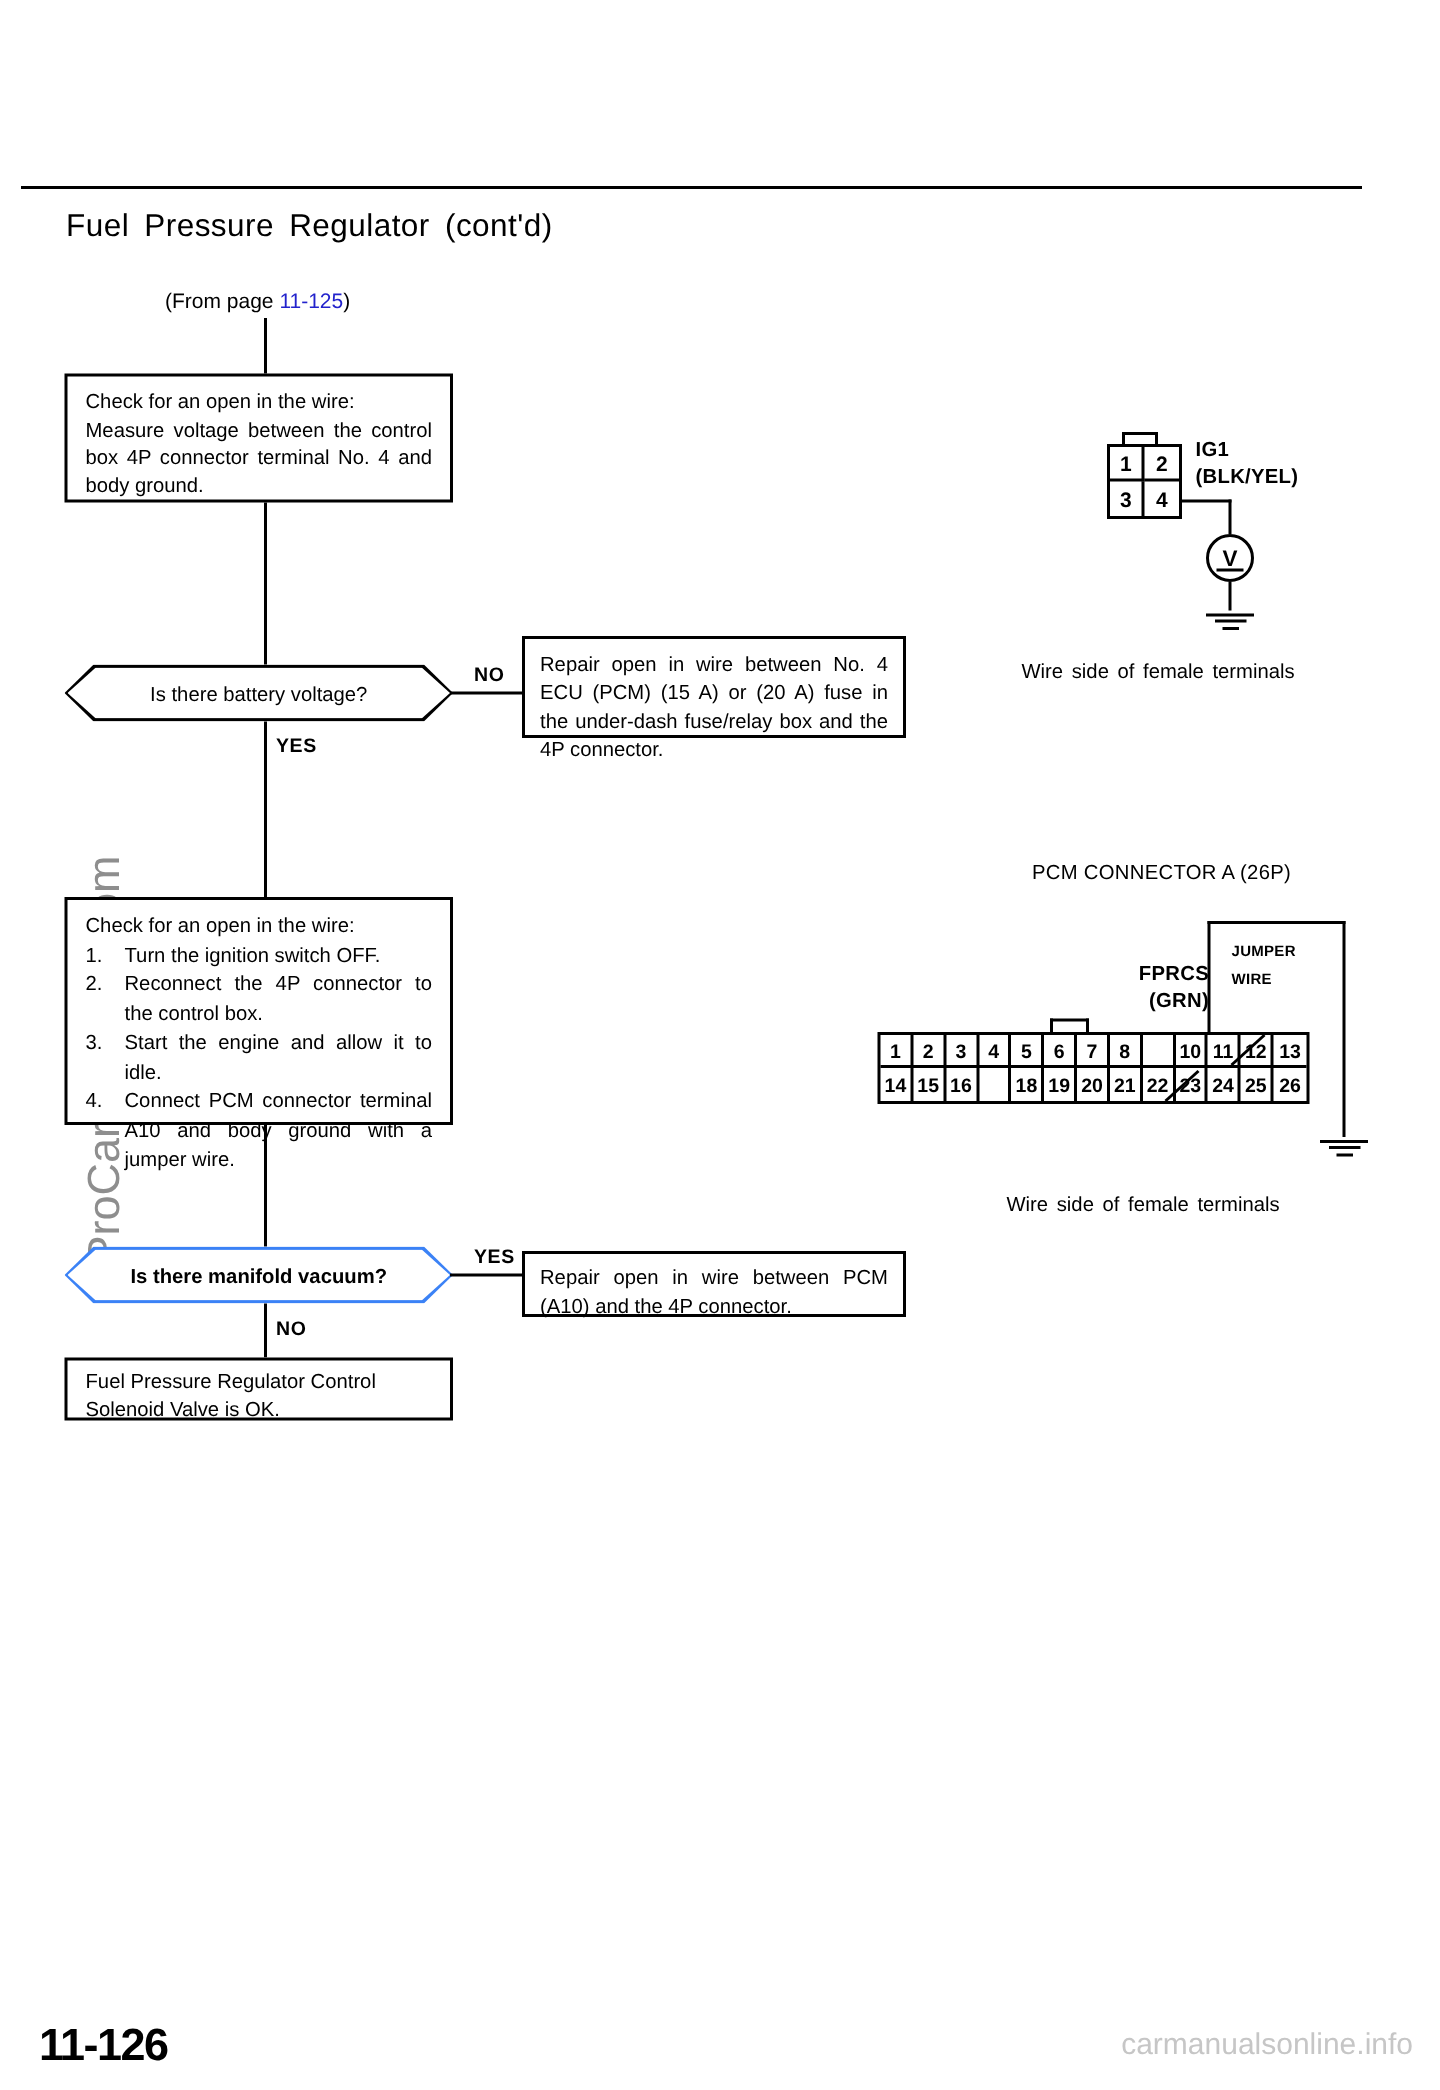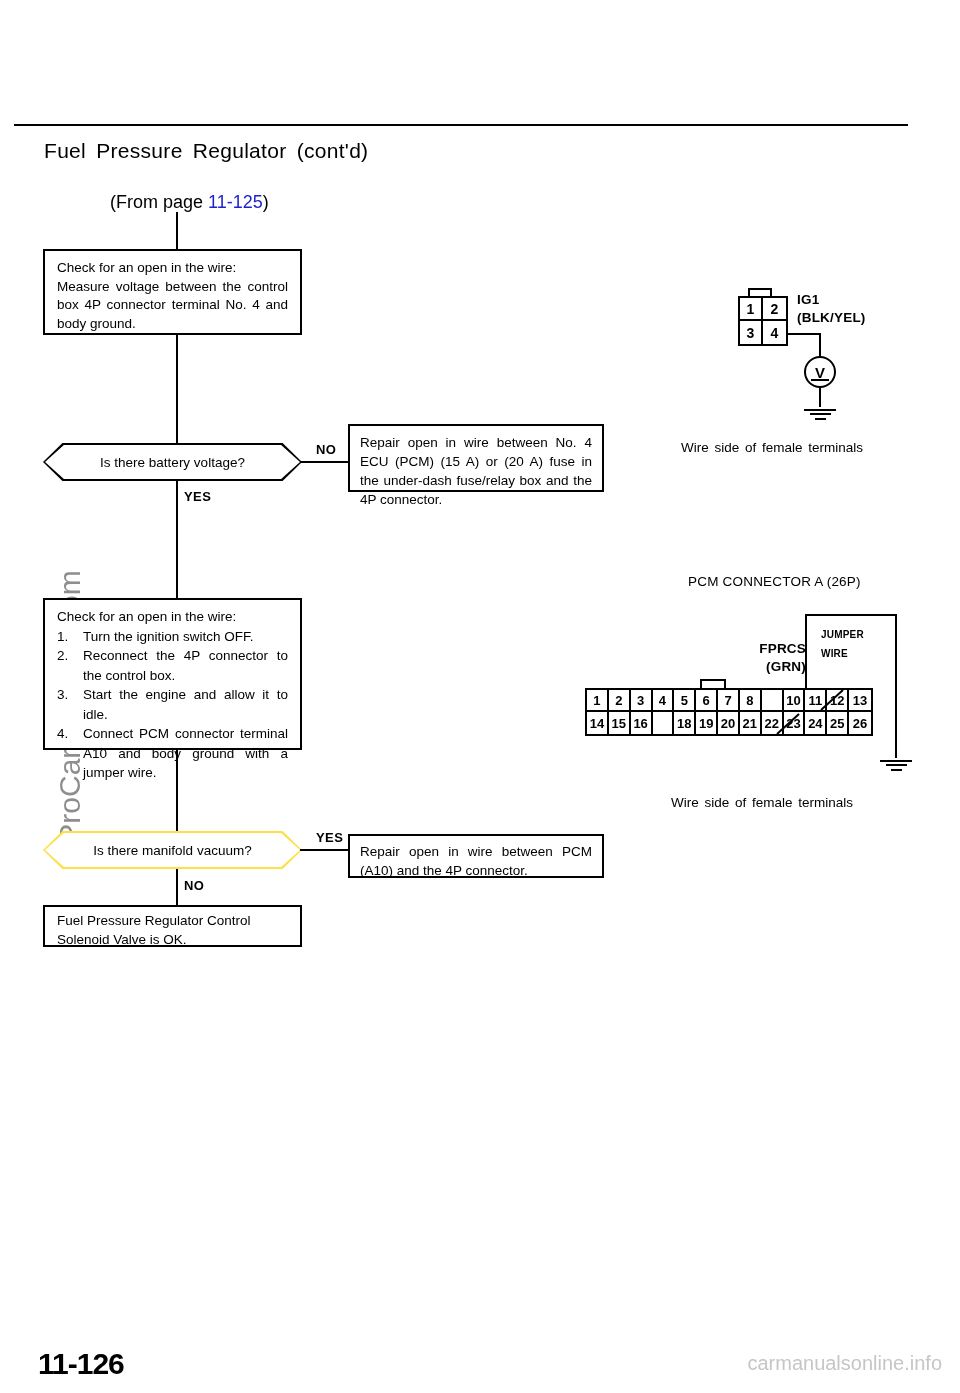--- a/index.html
+++ b/index.html
@@ -43,21 +43,21 @@
     left: 44px;
     top: 139px;
     font-size: 21px;
     word-spacing: 4px;
     letter-spacing: 0.3px;
   }
   #from-page {
     position: absolute;
     left: 110px;
     top: 192px;
-    font-size: 18px;
+    font-size: 14px;
   }
   #from-page .link {
     color: #2222cc;
   }
 
   
   #watermark-side {
     position: absolute;
     left: -70px;
     top: 690px;
@@ -73,21 +73,21 @@
   #watermark-footer {
     position: absolute;
     right: 18px;
     bottom: 18px;
     font-size: 20px;
     color: #c6c6c6;
     letter-spacing: 0px;
   }
   #page-number {
     position: absolute;
-    left: 38px;
+    left: 26px;
     bottom: 12px;
     font-size: 30px;
     font-weight: bold;
     letter-spacing: -1px;
   }
 
   
   .fbox {
     position: absolute;
     border: 2px solid #000;
@@ -323,21 +323,21 @@
     <ol class="steps" id="steps-list">
         <li><span class="num">1.</span><span>Turn the ignition switch OFF.</span></li>
         <li><span class="num">2.</span><span>Reconnect the 4P connector to the control box.</span></li>
         <li><span class="num">3.</span><span>Start the engine and allow it to idle.</span></li>
         <li><span class="num">4.</span><span>Connect PCM connector terminal A10 and body ground with a jumper wire.</span></li>
       </ol>
   </div>
 
   <div class="vline" style="left:176px; top:750px; height:81px;"></div>
 
-  <div class="hexagon" id="decision2" style="left:43px; top:831px; width:259px; height:38px; background:#fde047;">
+  <div class="hexagon" id="decision2" style="left:43px; top:831px; width:259px; height:38px; background:#3b82f6;font-weight:bold;">
     <div class="inner">
       <span>Is there manifold vacuum?</span>
     </div>
   </div>
 
   <div class="hline" style="left:300px; top:849px; width:50px;"></div>
   <div class="branch-label" style="left:316px; top:830px;">YES</div>
 
   <div class="fbox" id="box-repair2" style="left:348px; top:834px; width:256px; height:44px; padding:6px 10px; line-height:19px;">
     <div class="just">Repair open in wire between PCM (A10) and the 4P connector.</div>

